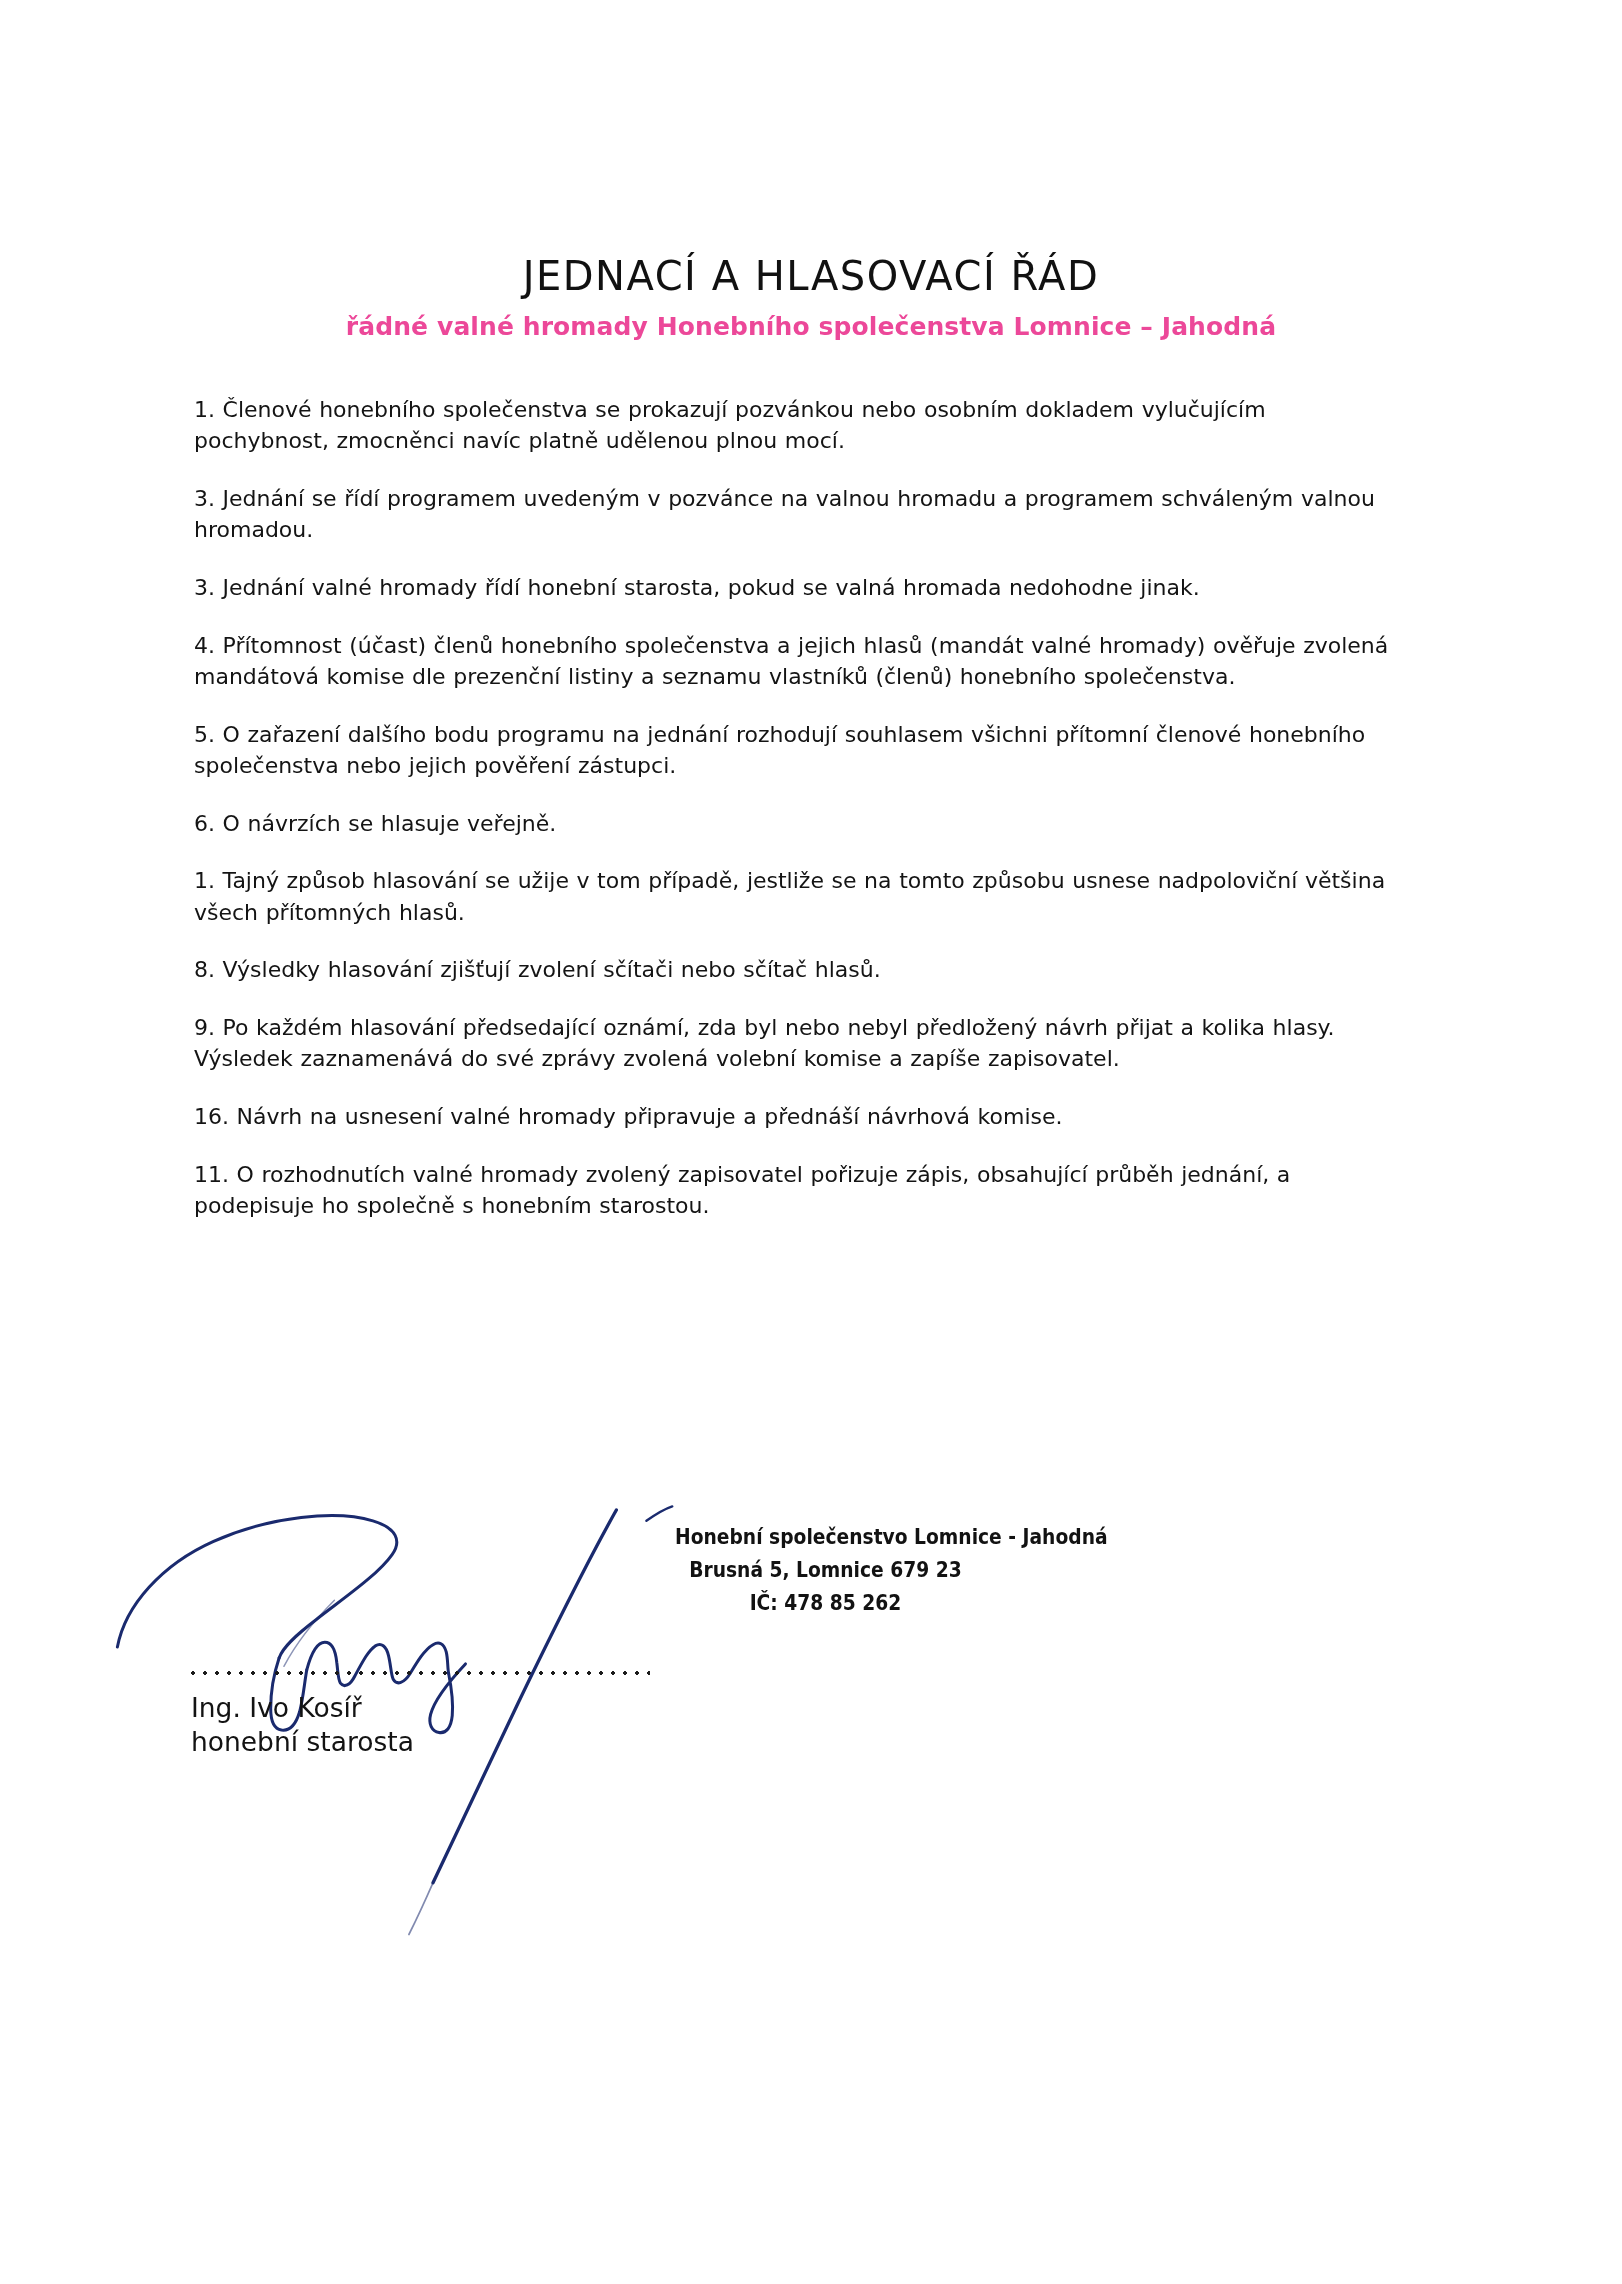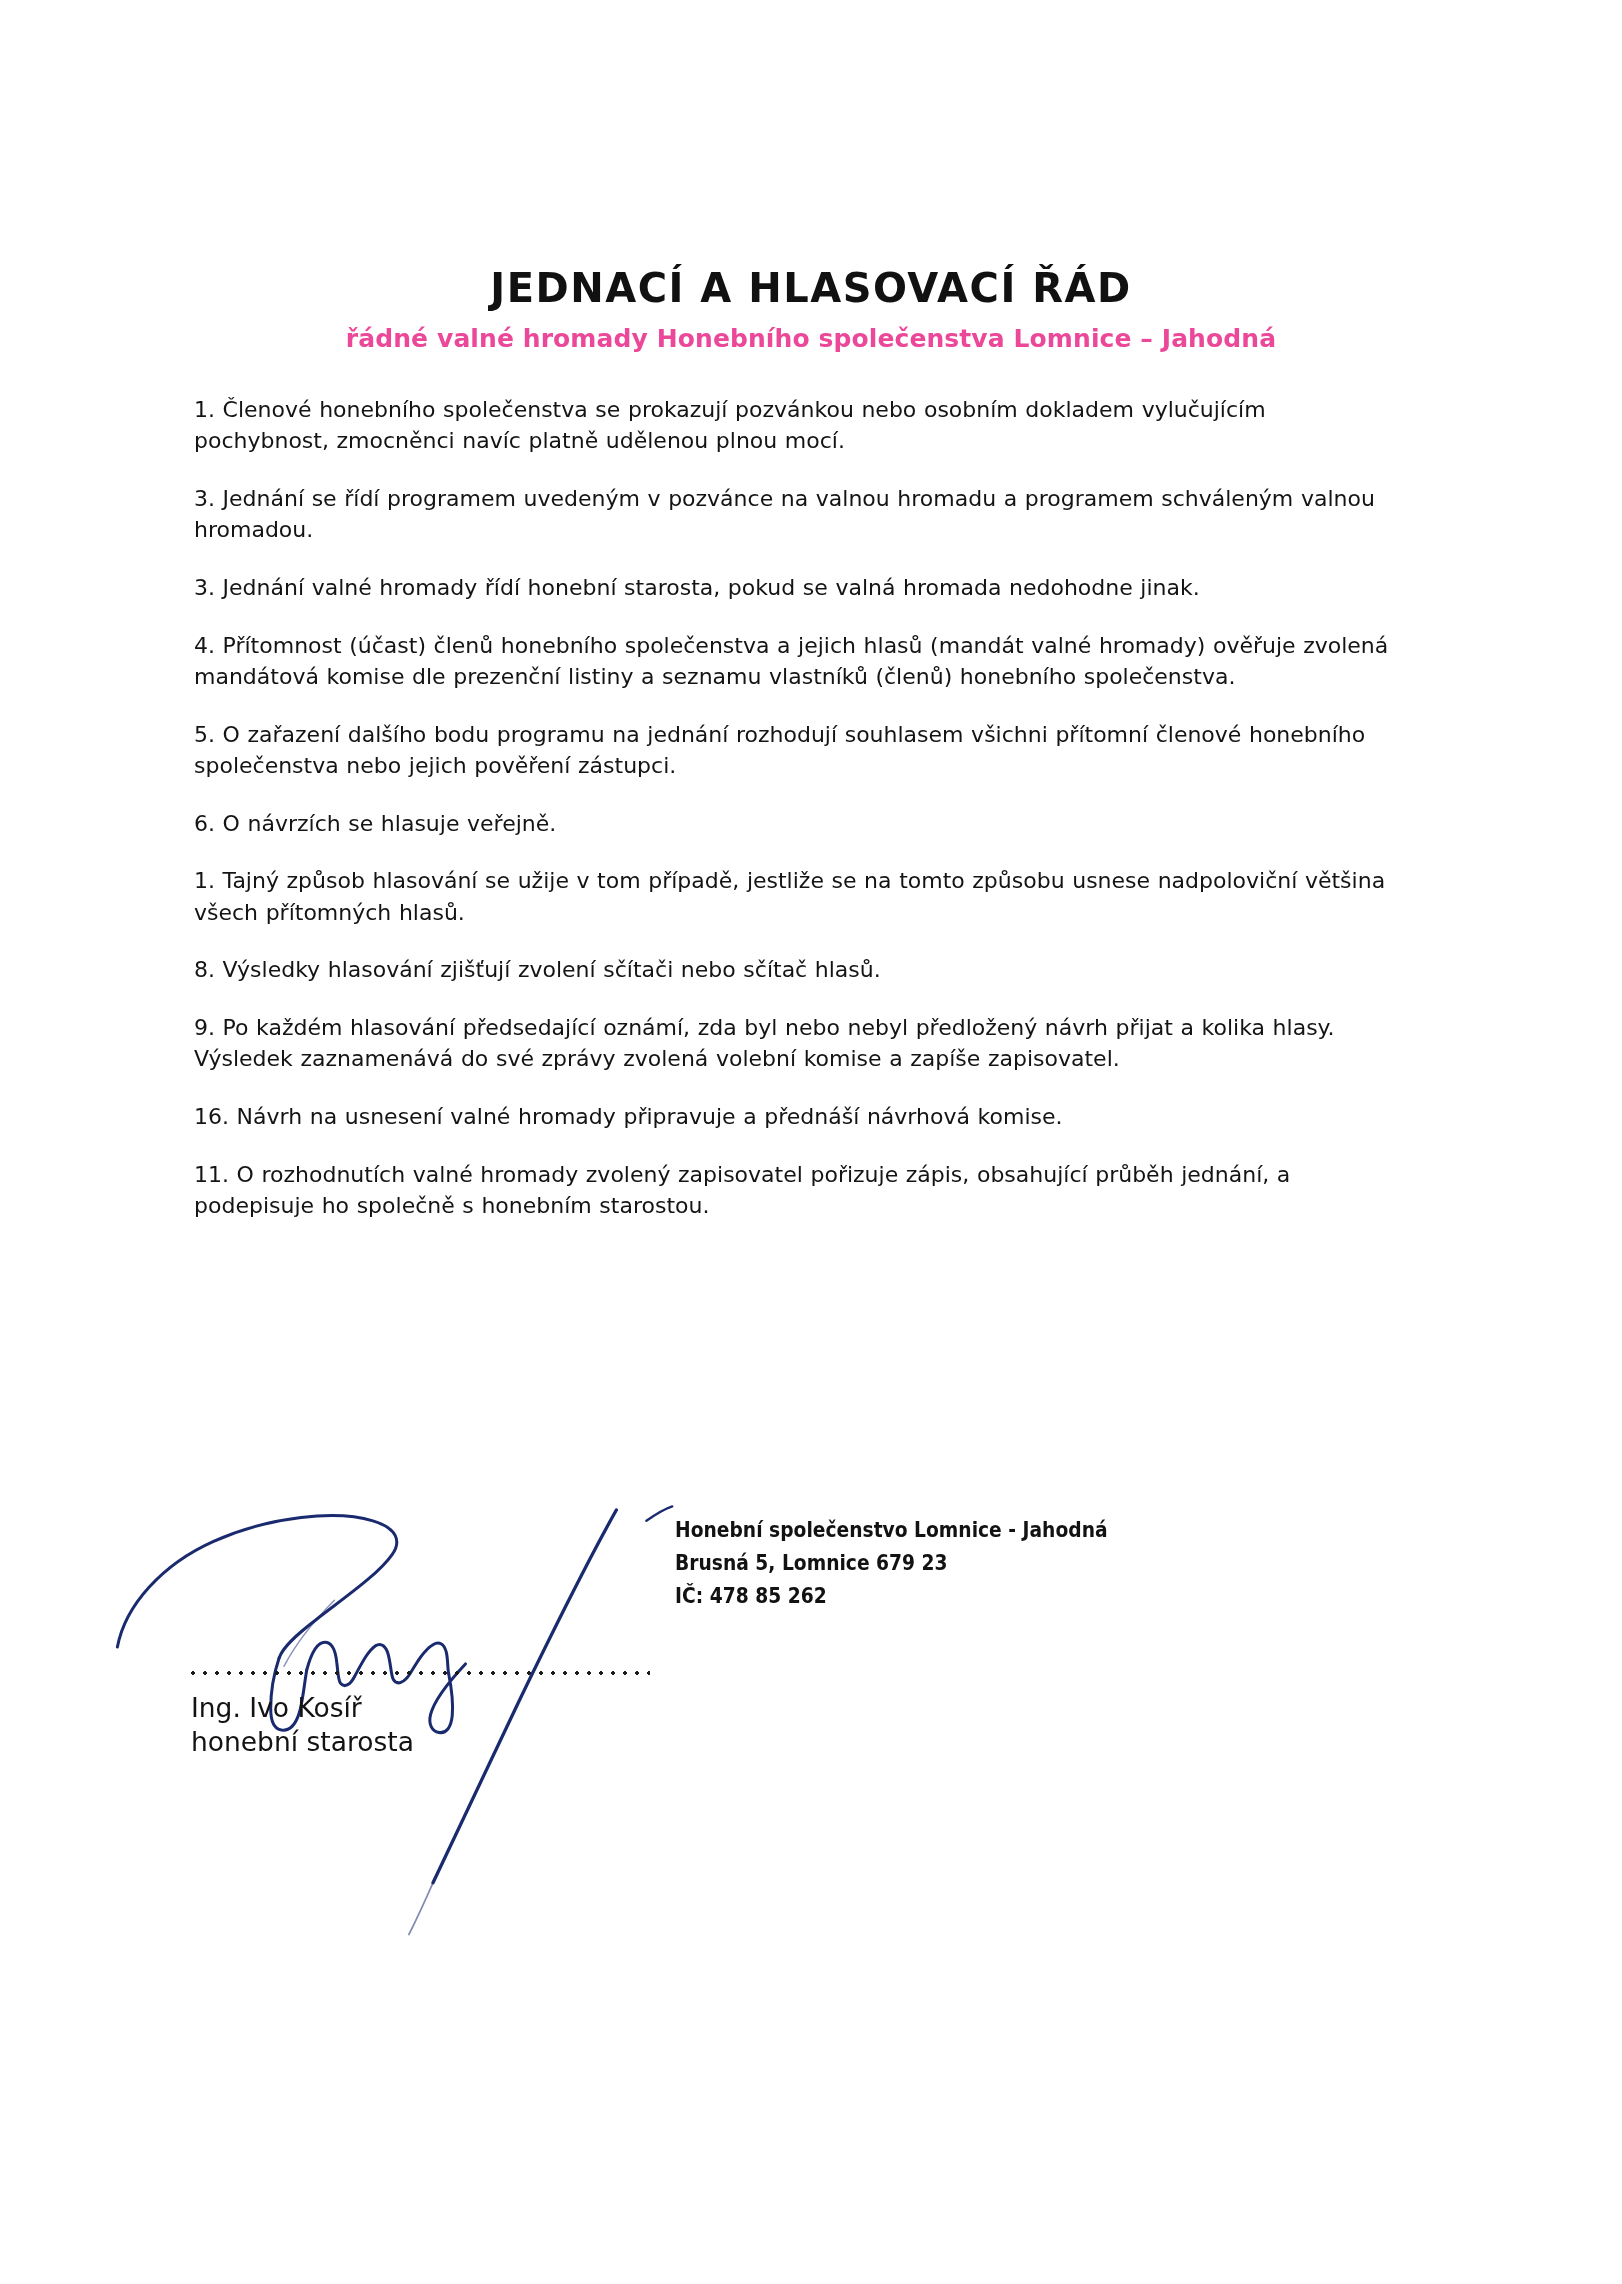--- a/index.html
+++ b/index.html
@@ -23,25 +23,25 @@
   
   .doc-header {
     position: absolute;
     left: 0;
     top: 253px;
     width: 1622px;
     text-align: center;
   }
   .doc-title {
     font-size: 40px;
-    font-weight: bold;
+    font-weight: normal;
     letter-spacing: 1.5px;
     color: #111111;
     line-height: 1.15;
-    margin: 12px;
+    margin: 0;
   }
   .doc-subtitle {
     font-size: 25px;
     font-weight: bold;
     letter-spacing: 0.1px;
     color: #ec4899;
     margin: 13.2px 0 0 0;
     line-height: 1.2;
   }
 
@@ -104,22 +104,23 @@
     line-height: 1.27;
     color: #131313;
     margin: 0;
     white-space: nowrap;
   }
 
   
   .stamp {
     position: absolute;
     left: 675px;
-    top: 24px;
+    top: 31px;
     width: 301px;
+    text-align: center;
   }
   .stamp-org {
     font-size: 18.7px;
     font-weight: bold;
     color: #121212;
     line-height: 1.25;
     margin: 0;
     white-space: nowrap;
     transform: scaleY(1.18);
     transform-origin: center top;

